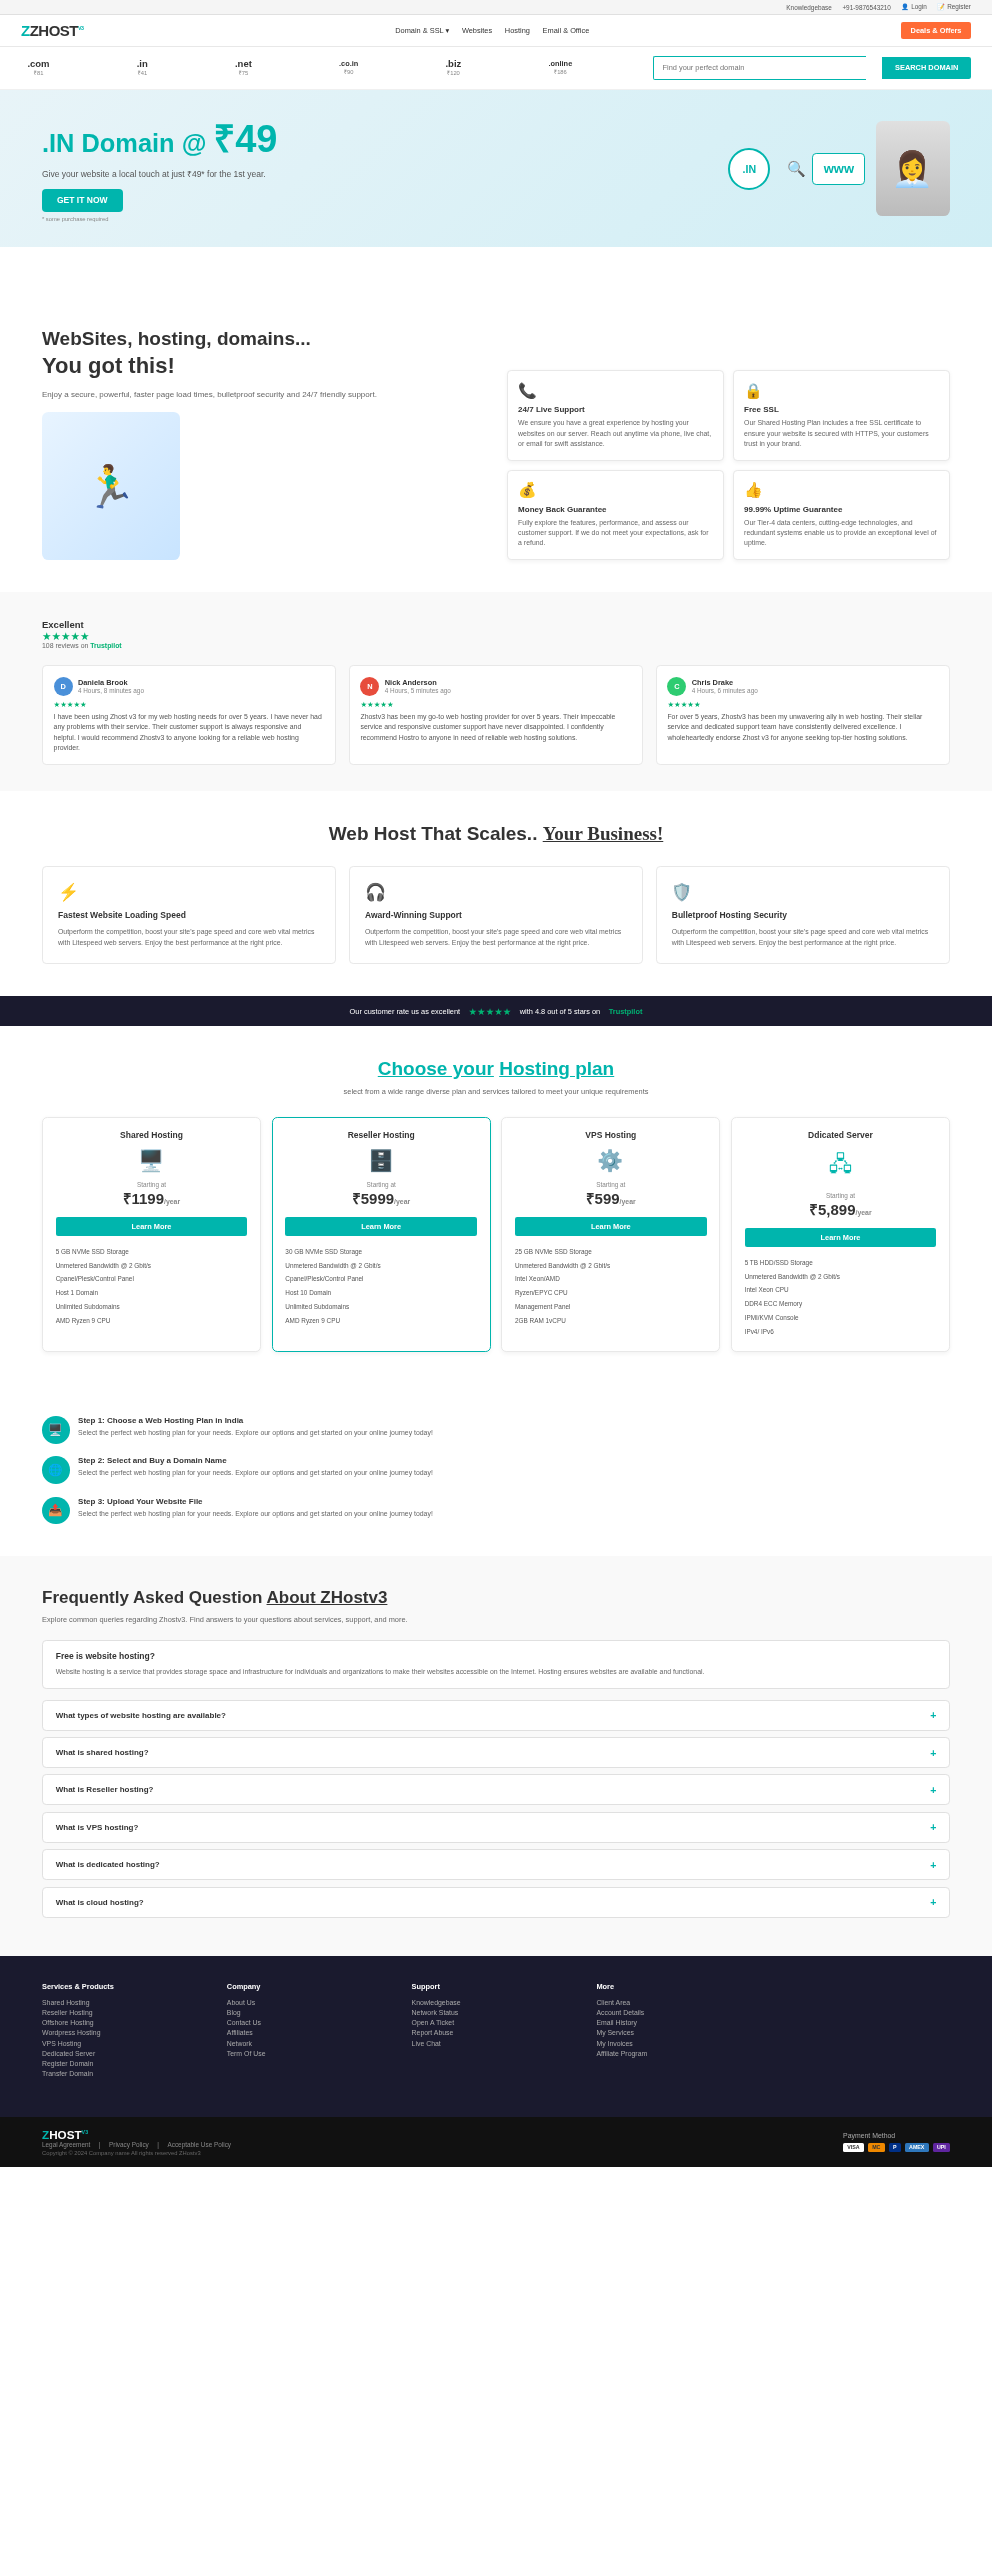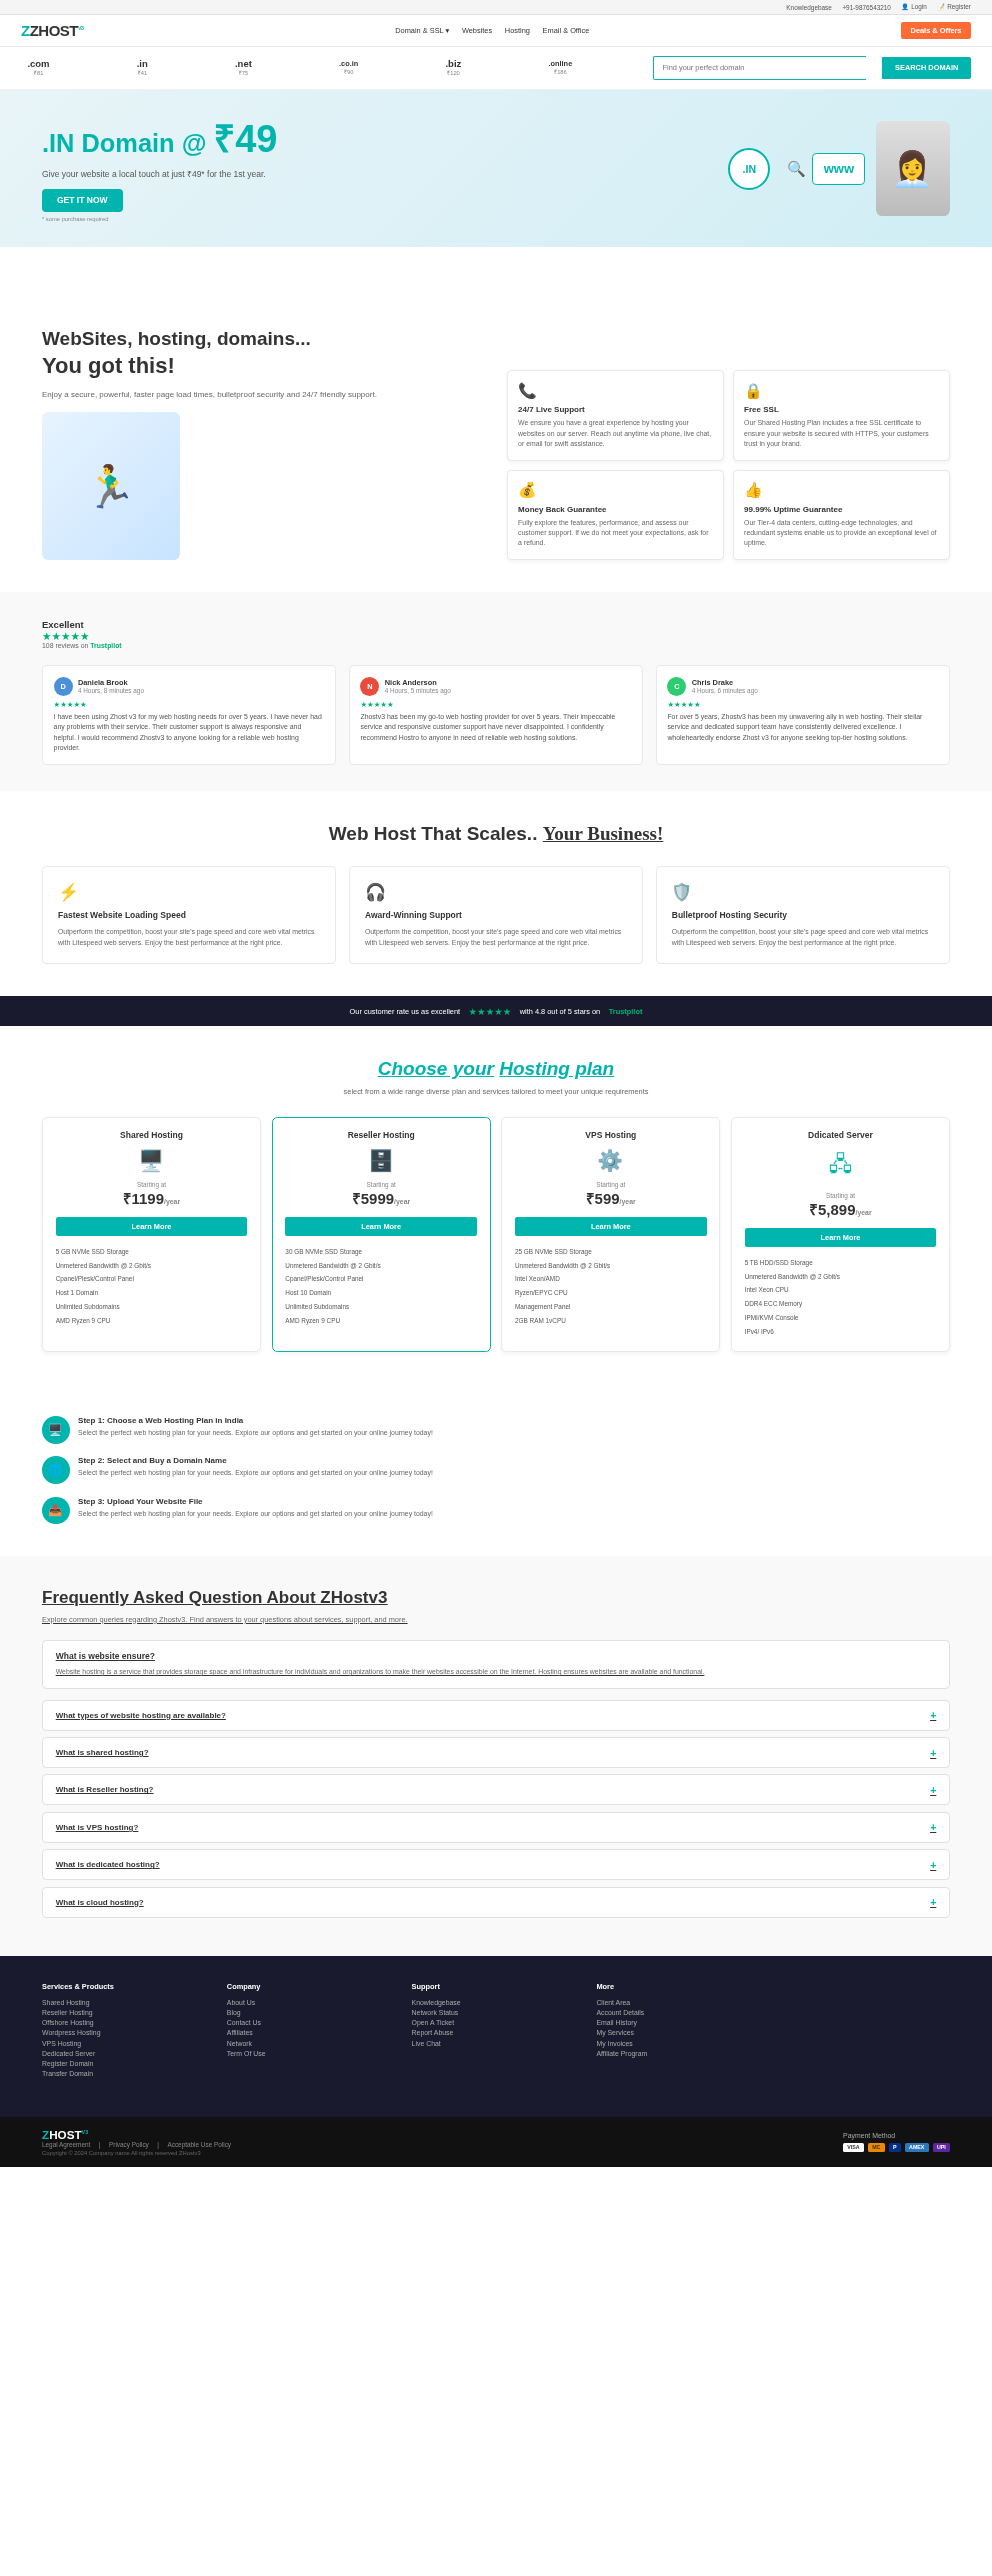--- a/index.html
+++ b/index.html
@@ -74,21 +74,21 @@
     .scale-card h3 { font-size: 8.5px; font-weight: 700; color: #333; margin-bottom: 6.4px; }
     .scale-card p { font-size: 6.9px; color: #666; line-height: 1.6; }
 
     
     .rating-banner { background: #1a1a2e; color: #fff; padding: 9.5px 42px; display: flex; align-items: center; justify-content: center; gap: 8.5px; font-size: 7.4px; }
     .rating-stars { color: #00b272; font-size: 9.5px; }
 
     
     .hosting-section { padding: 32px 42px; }
     .hosting-section .section-title { text-align: center; font-size: 19px; font-weight: 700; color: #333; margin-bottom: 6.4px; }
-    .hosting-section .section-title span { color: #00b5ad; text-decoration: underline; font-style: italic; }
+    .hosting-section .section-title span { color: #00b5ad; text-decoration: underline; }
     .hosting-section .section-sub { text-align: center; font-size: 7.4px; color: #666; margin-bottom: 21px; }
     .hosting-plans-grid { display: grid; grid-template-columns: 1fr 1fr 1fr 1fr; gap: 10.6px; }
     .plan-card { border: 0.5px solid #e8e8e8; border-radius: 5.3px; padding: 12.7px; text-align: center; background: #fff; box-shadow: 0 1.1px 4.2px rgba(0,0,0,0.05); }
     .plan-card.featured { border-color: #00b5ad; border-width: 1.1px; }
     .plan-name { font-size: 8.5px; font-weight: 700; color: #333; margin-bottom: 8.5px; }
     .plan-icon { font-size: 21px; color: #00b5ad; margin-bottom: 8.5px; }
     .plan-starting { font-size: 6.4px; color: #888; }
     .plan-price { font-size: 15px; font-weight: 900; color: #333; }
     .plan-period { font-size: 6.9px; color: #888; }
     .learn-more-btn { background: #00b5ad; color: #fff; padding: 5.3px 12.7px; border-radius: 2.1px; font-size: 7.4px; font-weight: bold; cursor: pointer; border: none; width: 100%; margin: 8.5px 0; }
@@ -100,21 +100,21 @@
     .steps-left h2 { font-size: 17px; font-weight: 700; color: #333; }
     .steps-left h2 strong { color: #00b5ad; }
     .steps-left p { font-size: 7.4px; color: #666; margin-top: 6.4px; line-height: 1.6; }
     .steps-right { flex: 1; display: flex; flex-direction: column; gap: 12.7px; }
     .step-item { display: flex; gap: 8.5px; align-items: flex-start; }
     .step-icon { width: 27.6px; height: 27.6px; border-radius: 50%; background: #00b5ad; display: flex; align-items: center; justify-content: center; color: #fff; font-size: 11.7px; flex-shrink: 0; }
     .step-content h3 { font-size: 8px; font-weight: 700; color: #333; margin-bottom: 3.2px; }
     .step-content p { font-size: 6.9px; color: #666; line-height: 1.5; }
 
     
-    .faq-section { padding: 32px 42px; background: #f9f9f9; text-decoration: underline; }
+    .faq-section { padding: 32px 42px; background: #f9f9f9; }
     .faq-section h2 { font-size: 17px; font-weight: 700; color: #333; margin-bottom: 6.4px; }
     .faq-section .faq-sub { font-size: 7.4px; color: #666; margin-bottom: 16px; }
     .faq-intro-box { background: #fff; border: 0.5px solid #e0e0e0; border-radius: 4.2px; padding: 10.6px 12.7px; margin-bottom: 10.6px; }
     .faq-intro-box h3 { font-size: 8.5px; font-weight: 700; color: #333; margin-bottom: 5.3px; }
     .faq-intro-box p { font-size: 6.9px; color: #666; line-height: 1.6; }
     .faq-item { background: #fff; border: 0.5px solid #e0e0e0; border-radius: 4.2px; padding: 8.5px 12.7px; margin-bottom: 6.4px; cursor: pointer; display: flex; justify-content: space-between; align-items: center; }
     .faq-item span { font-size: 8px; font-weight: 600; color: #333; }
     .faq-item .toggle { font-size: 10.6px; color: #00b5ad; }
 
     
@@ -439,21 +439,21 @@
     </div>
   </div>
 </div>
 
 <div class="faq-section">
   <h2>
     <span>Frequently Asked Question</span> <u>About ZHostv3</u>
   </h2>
   <p class="faq-sub">Explore common queries regarding Zhostv3. Find answers to your questions about services, support, and more.</p>
   <div class="faq-intro-box">
-    <h3>What is website ensure?</h3>
+    <h3>Free is website hosting?</h3>
     <p>Website hosting is a service that provides storage space and infrastructure for individuals and organizations to make their websites accessible on the Internet. Hosting ensures websites are available and functional.</p>
   </div>
   <div class="faq-item">
     <span>What types of website hosting are available?</span>
     <span class="toggle">+</span>
   </div>
   <div class="faq-item">
     <span>What is shared hosting?</span>
     <span class="toggle">+</span>
   </div>

